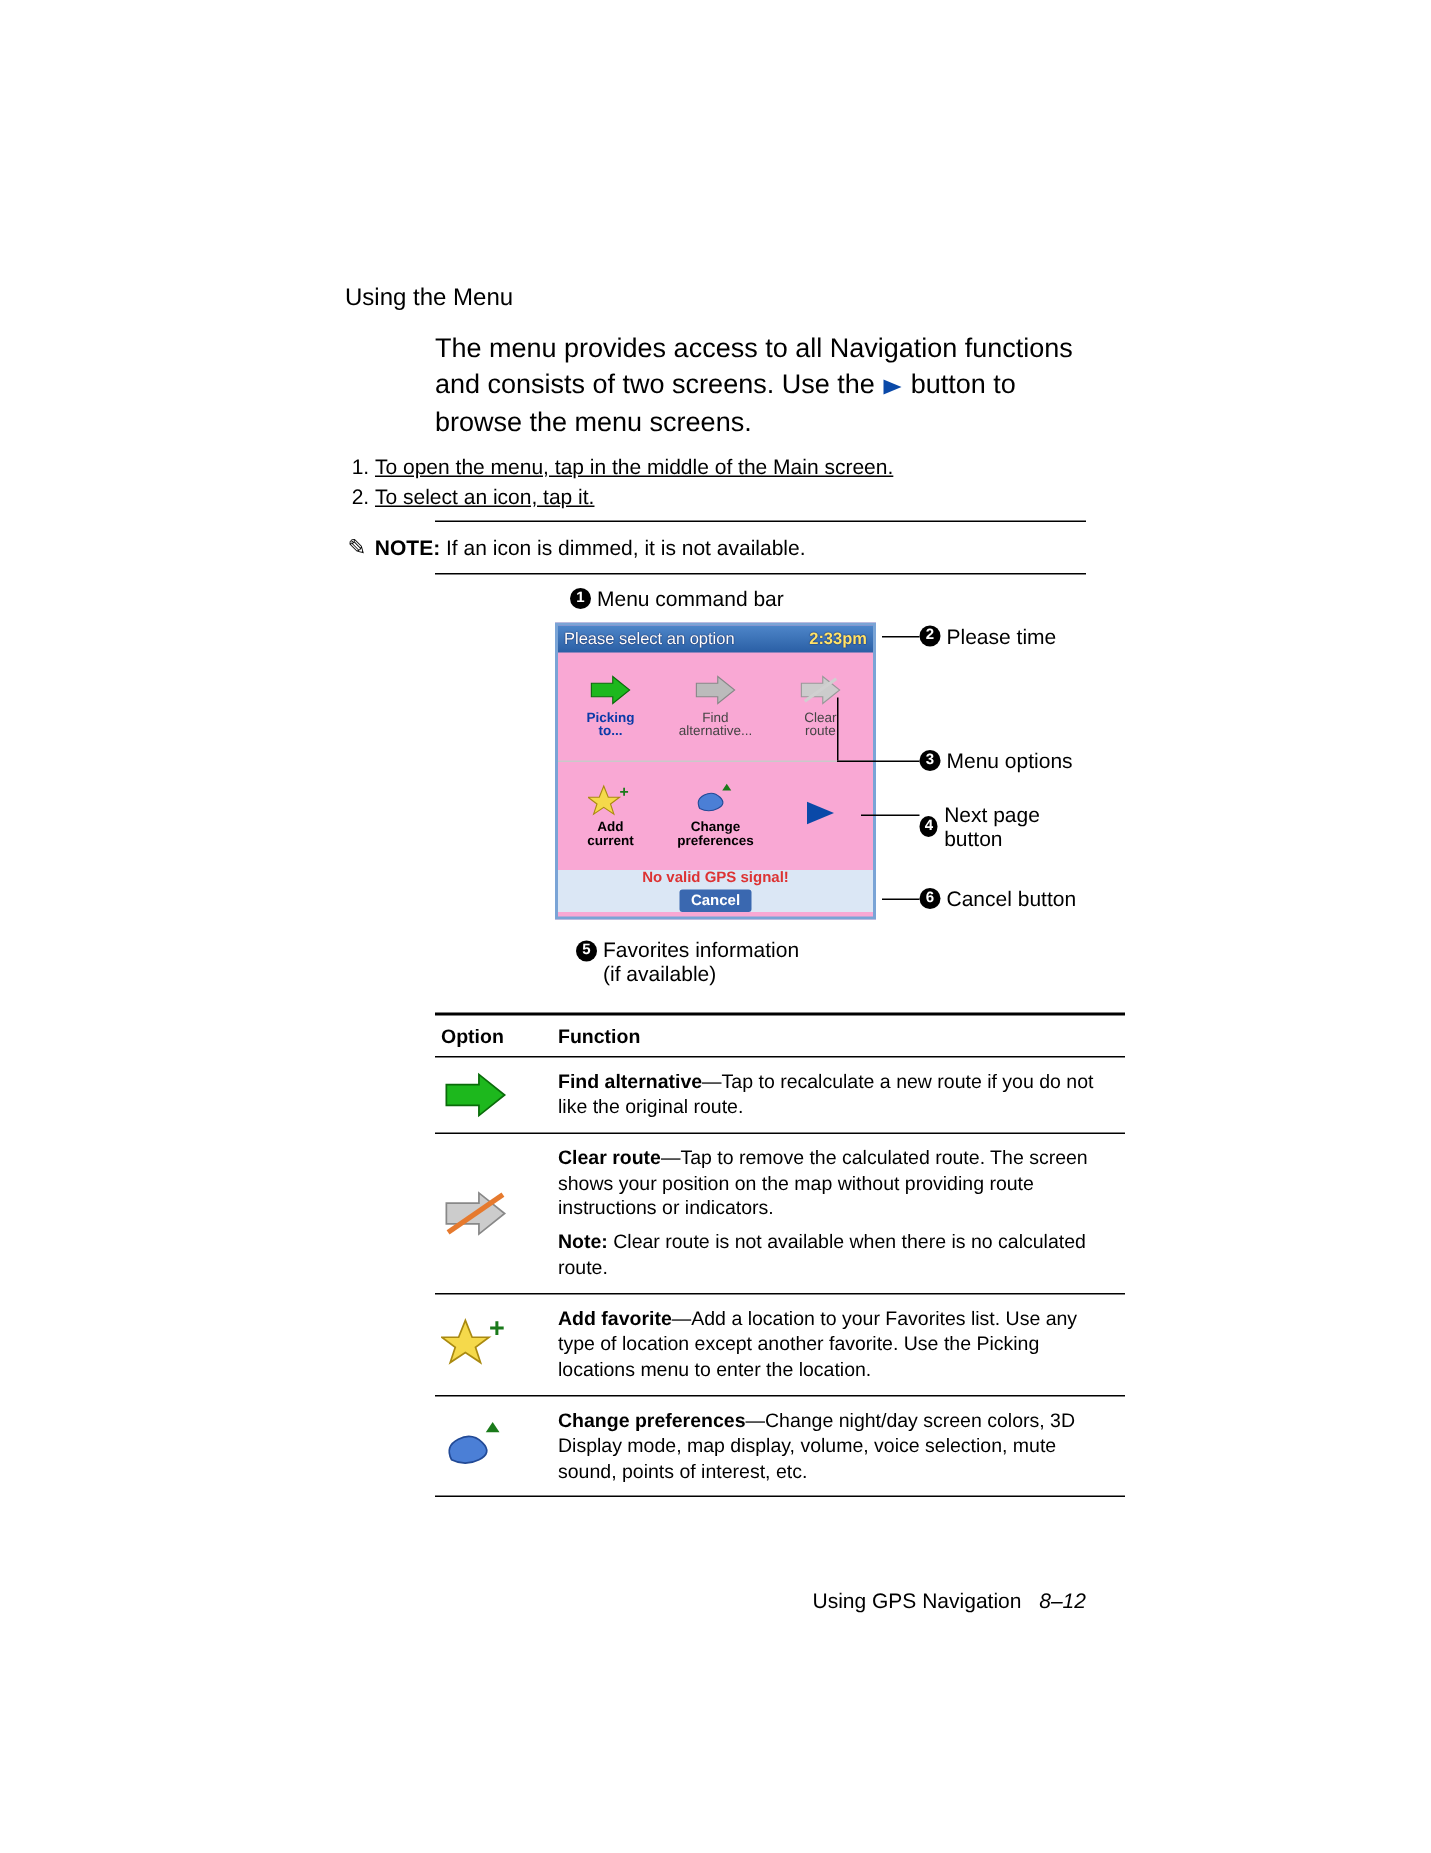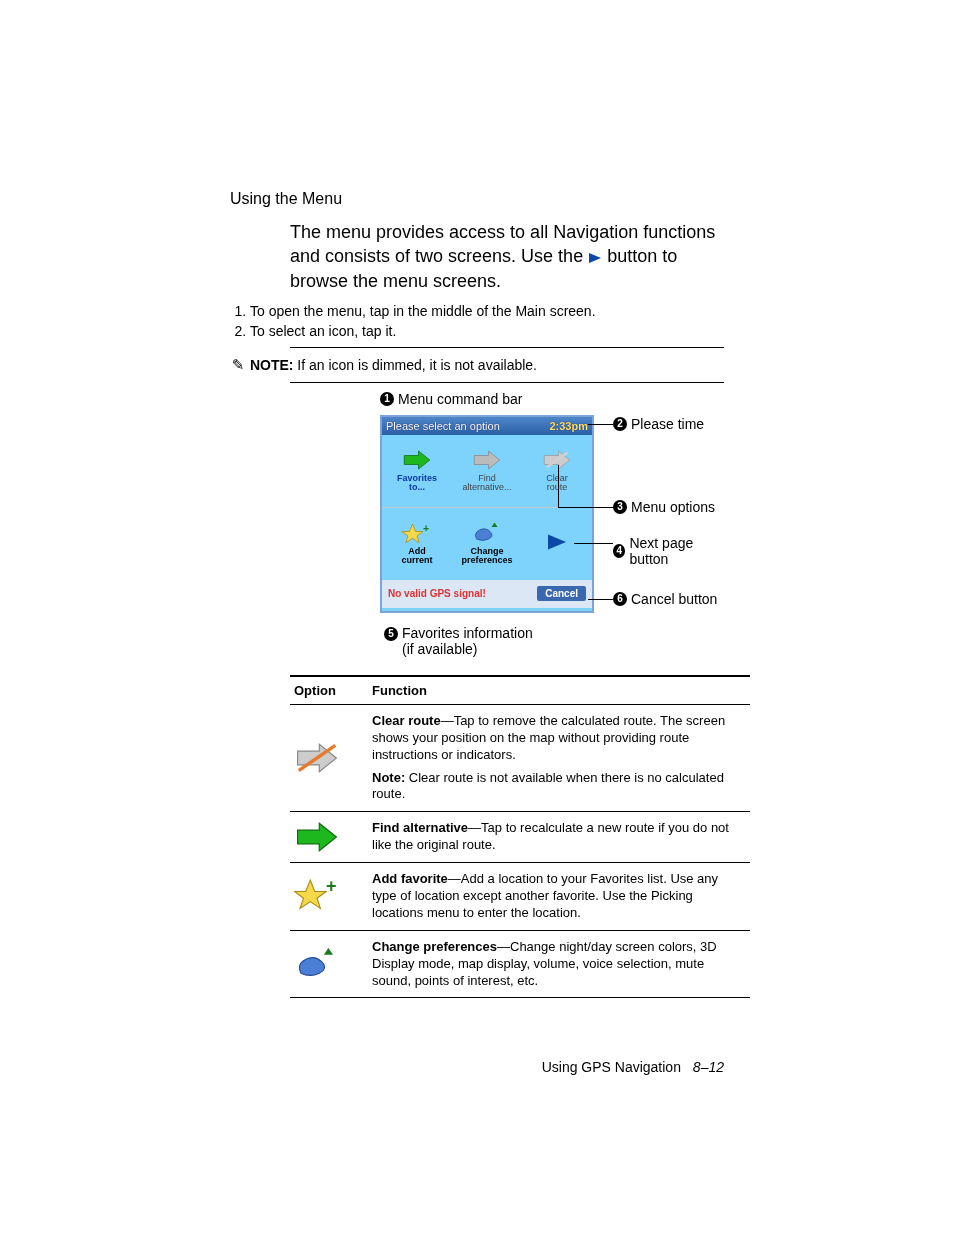--- a/index.html
+++ b/index.html
@@ -1,33 +1,33 @@
 <!DOCTYPE html>
 <html><head>
 <meta charset="utf-8">
 <style>
   html,body{margin:0;padding:0;background:#fff;font-family:"Arial Narrow",Arial,Helvetica,sans-serif;color:#000;}
   .page{width:954px;height:1235px;position:relative;box-sizing:border-box;padding:190px 230px 0 230px;}
   h2{font-weight:400;font-size:16px;margin:0 0 12px 0;font-family:Arial,Helvetica,sans-serif;}
   .intro,.steps,.note-line,.figure,.opt-table{margin-left:60px;}
   .intro{font-size:18px;line-height:1.35;}
   .intro .play{display:inline-block;vertical-align:middle;}
-  ol.steps{margin:10px 0 8px 0;padding-left:20px;font-size:14px;}
+  ol.steps{margin:10px 0 8px 0;padding-left:20px;font-size:14px;text-decoration:underline;}
   ol.steps li{margin-bottom:4px;}
   .hr{border-top:1px solid #000;margin:6px 0 6px 60px;}
   .note-line{font-size:14px;margin:8px 0;}
   .pencil{display:inline-block;width:16px;text-align:center;font-size:15px;}
   .figure{position:relative;height:280px;margin-top:12px;}
-  .scr{position:absolute;left:90px;top:20px;width:214px;height:198px;border:2px solid #7aa4d6;background:#7dd3fc;box-sizing:border-box;}
+  .scr{position:absolute;left:80px;top:20px;width:214px;height:198px;border:2px solid #7aa4d6;background:#f9a8d4;box-sizing:border-box;}
   .scr-title{height:18px;background:linear-gradient(#4e86c9,#2a5fa5);color:#fff;font-size:11px;font-family:Arial,Helvetica,sans-serif;padding:0 4px;line-height:18px;text-shadow:0 0 1px #003;}
   .scr-title .time{float:right;color:#ffe36a;font-weight:bold;}
   .scr-row{display:flex;height:72px;border-bottom:1px solid #c9c9c9;}
   .scr-cell{flex:1;display:flex;flex-direction:column;align-items:center;justify-content:center;font-size:9px;font-family:Arial,Helvetica,sans-serif;color:#444;text-align:center;line-height:1.05;}
   .scr-cell.active{color:#0a3aa8;font-weight:bold;}
-  .scr-bottom{height:28px;background:#dbe7f5;font-size:10px;display:flex;align-items:center;justify-content:space-between;padding:0 6px;}
+  .scr-bottom{height:28px;background:#dbe7f5;font-size:10px;display:flex;align-items:center;justify-content:space-between;padding:0 6px;flex-direction:column;}
   .scr-bottom .msg{color:#d33;font-weight:bold;}
   .scr-bottom .cancel{background:#3a68b0;color:#fff;padding:2px 8px;border-radius:2px;font-weight:bold;}
   .arrow-ico{width:30px;height:22px;display:block;margin-bottom:3px;}
   .callout{position:absolute;font-size:14px;display:flex;align-items:center;gap:4px;}
   .cnum{display:inline-block;width:14px;height:14px;border-radius:50%;background:#000;color:#fff;font-size:10px;text-align:center;line-height:14px;font-weight:bold;}
   .line{position:absolute;background:#000;}
   .opt-table{width:460px;border-collapse:collapse;font-size:13px;margin-top:0;}
   .opt-table th{text-align:left;font-weight:bold;border-top:2px solid #000;border-bottom:1px solid #000;padding:6px 4px;}
   .opt-table td{border-bottom:1px solid #000;padding:8px 4px;vertical-align:top;line-height:1.3;}
   .opt-table td.ico{width:70px;text-align:center;vertical-align:middle;}
@@ -74,21 +74,21 @@
     <div class="scr">
       <div class="scr-title">
         <span>Please select an option</span>
         <span class="time">2:33pm</span>
       </div>
       <div class="scr-row">
         <div class="scr-cell active">
           <svg class="arrow-ico" viewBox="0 0 40 28">
               <path d="M3 20 L22 20 L22 26 L37 14 L22 2 L22 8 L3 8 Z" fill="#1db81d" stroke="#0a6b0a"></path>
             </svg>
-          <span style="white-space:pre;">Favorites
+          <span style="white-space:pre;">Picking
 to...</span>
         </div>
         <div class="scr-cell">
           <svg class="arrow-ico" viewBox="0 0 40 28">
               <path d="M3 20 L22 20 L22 26 L37 14 L22 2 L22 8 L3 8 Z" fill="#bbb" stroke="#888"></path>
             </svg>
           <span style="white-space:pre;">Find
 alternative...</span>
         </div>
         <div class="scr-cell">
@@ -163,33 +163,33 @@
 
   <table class="opt-table">
     <tbody>
         <tr>
       <th>Option</th>
       <th>Function</th>
     </tr>
     <tr>
       <td class="ico">
             <svg width="46" height="32" viewBox="0 0 40 28">
+              <path d="M3 20 L22 20 L22 26 L37 14 L22 2 L22 8 L3 8 Z" fill="#1db81d" stroke="#0a6b0a"></path>
+            </svg>
+          </td>
+      <td><b>Find alternative</b><span>—Tap to recalculate a new route if you do not like the original route.</span></td>
+    </tr>
+    <tr>
+      <td class="ico">
+            <svg width="46" height="32" viewBox="0 0 40 28">
               <path d="M3 20 L22 20 L22 26 L37 14 L22 2 L22 8 L3 8 Z" fill="#ccc" stroke="#888"></path>
               <line x1="4" y1="25" x2="36" y2="3" stroke="#e67a2e" stroke-width="3"></line>
             </svg>
           </td>
       <td><b>Clear route</b><span>—Tap to remove the calculated route. The screen shows your position on the map without providing route instructions or indicators.</span><div style="margin-top:6px;"><b>Note:</b><span> Clear route is not available when there is no calculated route.</span></div></td>
-    </tr>
-    <tr>
-      <td class="ico">
-            <svg width="46" height="32" viewBox="0 0 40 28">
-              <path d="M3 20 L22 20 L22 26 L37 14 L22 2 L22 8 L3 8 Z" fill="#1db81d" stroke="#0a6b0a"></path>
-            </svg>
-          </td>
-      <td><b>Find alternative</b><span>—Tap to recalculate a new route if you do not like the original route.</span></td>
     </tr>
     <tr>
       <td class="ico">
             <svg width="46" height="36" viewBox="0 0 40 32">
               <polygon points="14,2 18,12 28,12 20,18 23,27 14,21 5,27 8,18 0,12 10,12" fill="#f5d94b" stroke="#aa8a10"></polygon>
               <text x="28" y="12" font-size="16" fill="#1a7a1a" font-weight="bold">+</text>
             </svg>
           </td>
       <td><b>Add favorite</b><span>—Add a location to your Favorites list. Use any type of location except another favorite. Use the Picking locations menu to enter the location.</span></td>
     </tr>

